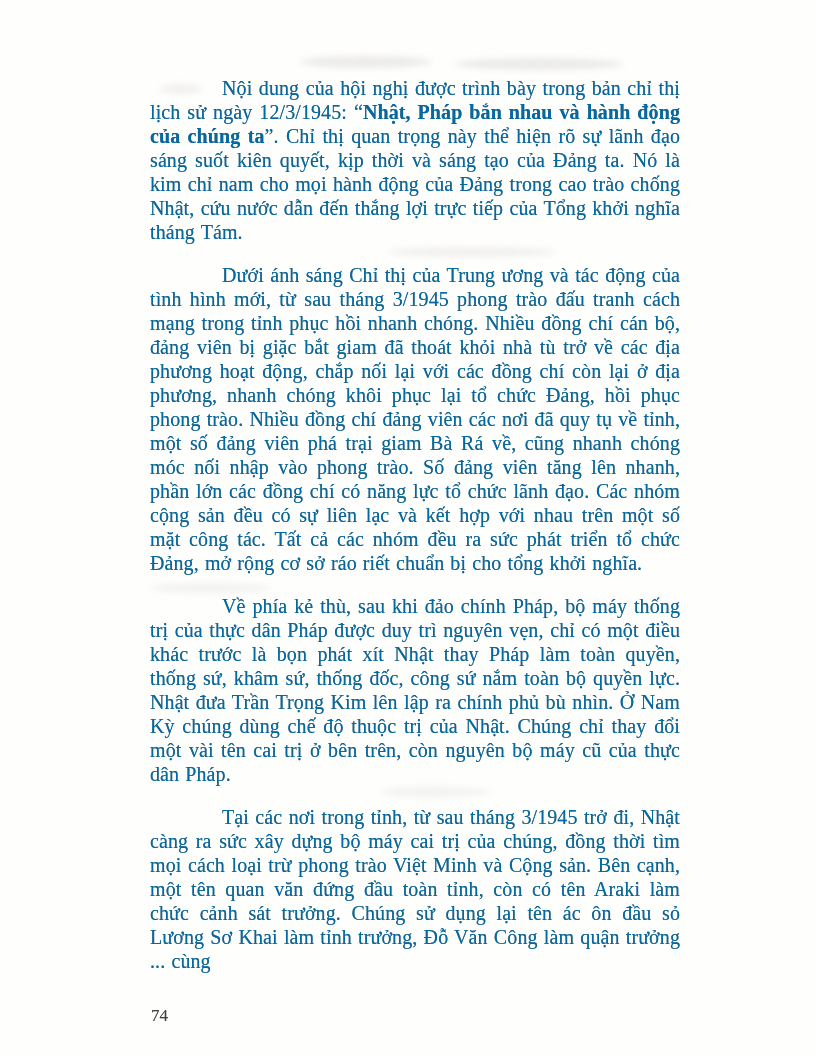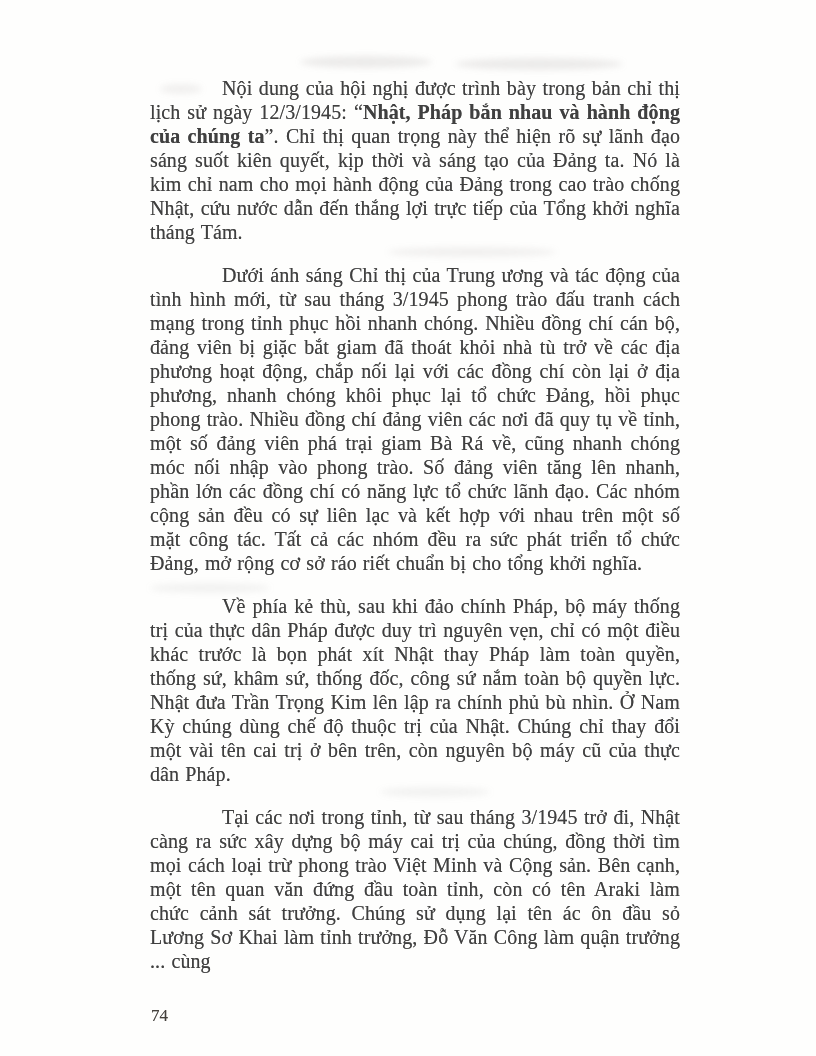--- a/index.html
+++ b/index.html
@@ -59,21 +59,21 @@
 <body>
 
 <div class="page">
   <div class="artifact a1"></div>
   <div class="artifact a2"></div>
   <div class="artifact a3"></div>
   <div class="artifact a4"></div>
   <div class="artifact a5"></div>
   <div class="artifact a6"></div>
 
-  <div class="text-block" style="color: #404040;">
+  <div class="text-block" style="color: #0369a1;">
       <p><span>Nội dung của hội nghị được trình bày trong bản chỉ thị lịch sử ngày 12/3/1945: “</span><span style="font-weight: bold;">Nhật, Pháp bắn nhau và hành động của chúng ta</span><span>”. Chỉ thị quan trọng này thể hiện rõ sự lãnh đạo sáng suốt kiên quyết, kịp thời và sáng tạo của Đảng ta. Nó là kim chỉ nam cho mọi hành động của Đảng trong cao trào chống Nhật, cứu nước dẫn đến thắng lợi trực tiếp của Tổng khởi nghĩa tháng Tám.</span></p>
       <p><span>Dưới ánh sáng Chỉ thị của Trung ương và tác động của tình hình mới, từ sau tháng 3/1945 phong trào đấu tranh cách mạng trong tỉnh phục hồi nhanh chóng. Nhiều đồng chí cán bộ, đảng viên bị giặc bắt giam đã thoát khỏi nhà tù trở về các địa phương hoạt động, chắp nối lại với các đồng chí còn lại ở địa phương, nhanh chóng khôi phục lại tổ chức Đảng, hồi phục phong trào. Nhiều đồng chí đảng viên các nơi đã quy tụ về tỉnh, một số đảng viên phá trại giam Bà Rá về, cũng nhanh chóng móc nối nhập vào phong trào. Số đảng viên tăng lên nhanh, phần lớn các đồng chí có năng lực tổ chức lãnh đạo. Các nhóm cộng sản đều có sự liên lạc và kết hợp với nhau trên một số mặt công tác. Tất cả các nhóm đều ra sức phát triển tổ chức Đảng, mở rộng cơ sở ráo riết chuẩn bị cho tổng khởi nghĩa.</span></p>
       <p><span>Về phía kẻ thù, sau khi đảo chính Pháp, bộ máy thống trị của thực dân Pháp được duy trì nguyên vẹn, chỉ có một điều khác trước là bọn phát xít Nhật thay Pháp làm toàn quyền, thống sứ, khâm sứ, thống đốc, công sứ nắm toàn bộ quyền lực. Nhật đưa Trần Trọng Kim lên lập ra chính phủ bù nhìn. Ở Nam Kỳ chúng dùng chế độ thuộc trị của Nhật. Chúng chỉ thay đổi một vài tên cai trị ở bên trên, còn nguyên bộ máy cũ của thực dân Pháp.</span></p>
       <p><span>Tại các nơi trong tỉnh, từ sau tháng 3/1945 trở đi, Nhật càng ra sức xây dựng bộ máy cai trị của chúng, đồng thời tìm mọi cách loại trừ phong trào Việt Minh và Cộng sản. Bên cạnh, một tên quan văn đứng đầu toàn tỉnh, còn có tên Araki làm chức cảnh sát trưởng. Chúng sử dụng lại tên ác ôn đầu sỏ Lương Sơ Khai làm tỉnh trưởng, Đỗ Văn Công làm quận trưởng ... cùng</span></p>
     </div>
 
   <div class="page-number">74</div>
 </div>
 
 </body></html>

